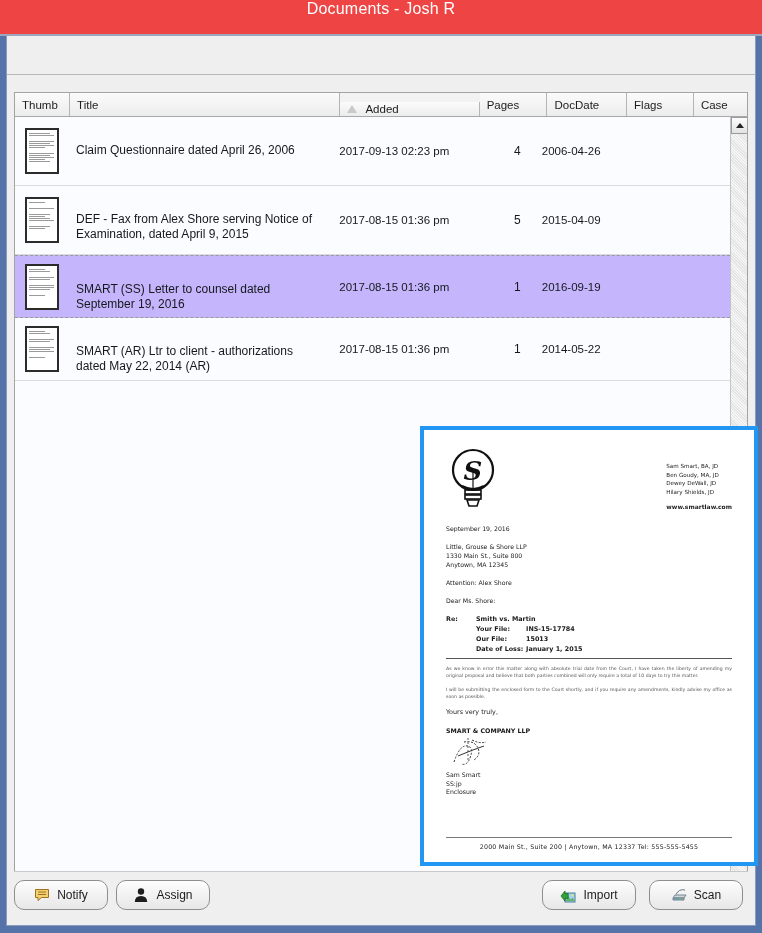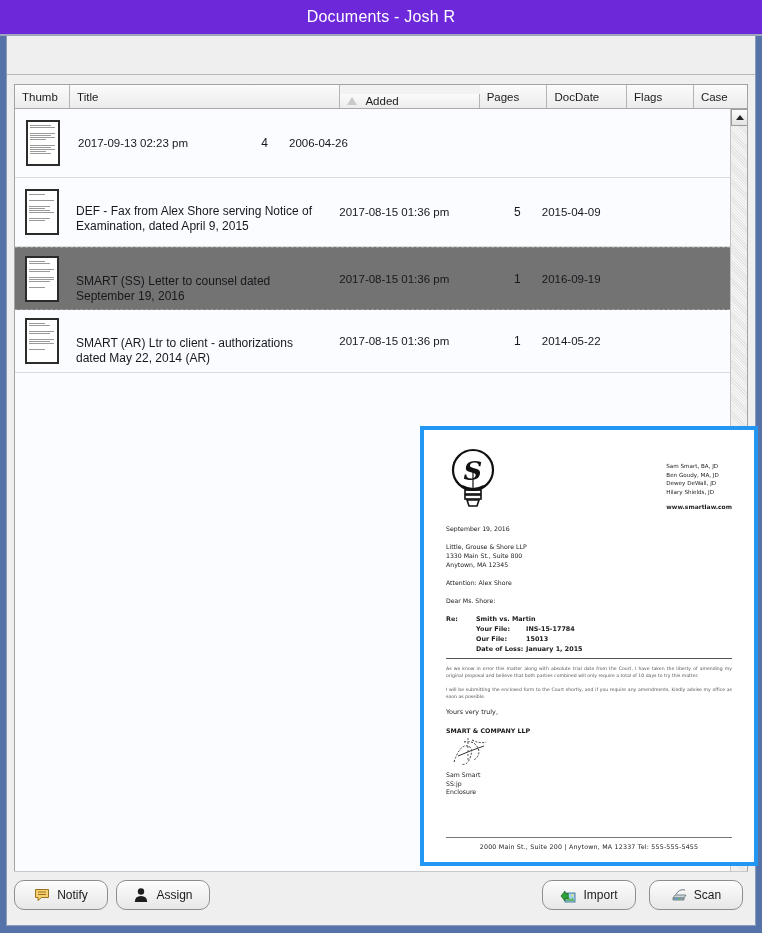--- a/index.html
+++ b/index.html
@@ -15,25 +15,24 @@
   #app-window {
     position: relative;
     width: 762px; height: 933px;
     background: #5573a8;
     padding: 0 7px 7px 7px;
   }
 
   
   #title-bar {
     height: 36px;
-    background: #6d28d9;
+    background: #ef4444;
     color: #ffffff;
     font-size: 16px;
     display: flex;
-    align-items: center;
     justify-content: center;
     letter-spacing: .2px;
     border-bottom: 2px solid #9aa7bd;
     margin: 0 -7px;
   }
 
   
   #window-body {
     position: relative;
     height: 890px;
@@ -47,21 +46,21 @@
   
   #top-toolbar {
     height: 39px;
     background: #efefef;
     border-bottom: 1px solid #b8b8b8;
   }
 
   
   #doc-grid {
     position: absolute;
-    top: 48px; left: 7px; right: 7px;
+    top: 56px; left: 7px; right: 7px;
     height: 820px;
     background: #fdfdff;
     border: 1px solid #a3a3a3;
     overflow: hidden;
   }
 
   #grid-header {
     display: flex;
     height: 24px;
     background: #f2f2f2;
@@ -111,21 +110,21 @@
     top: 24px; left: 0; right: 17px; bottom: 0;
     background: #fbfcff;
   }
   .row {
     display: flex;
     align-items: stretch;
     border-bottom: 1px solid #dcdcdc;
     background: #fbfcff;
   }
   .row.selected {
-    background: #737373;
+    background: #c4b5fd;
     border-top: 1px dashed #999;
     border-bottom: 1px dashed #999;
   }
   .cell {
     display: flex;
     align-items: center;
     font-size: 12px;
     color: #16181c;
     padding: 0 7px;
     overflow: hidden;
@@ -348,20 +347,21 @@
                 <i class="l"></i>
                 <i class="s"></i>
                 <i class="gap"></i>
                 <i class="l"></i>
                 <i class="m"></i>
                 <i class="l"></i>
                 <i class="s"></i>
                 <i class="m"></i>
             </div>
           </div>
+          <div class="cell r-title">Claim Questionnaire dated April 26, 2006</div>
           <div class="cell r-added">2017-09-13 02:23 pm</div>
           <div class="cell r-pages">4</div>
           <div class="cell r-docdate">2006-04-26</div>
           <div class="cell r-flags"></div>
           <div class="cell r-case"></div>
         </div>
 
         <div class="row row-h1">
           <div class="cell r-thumb">
             <div class="thumb">

